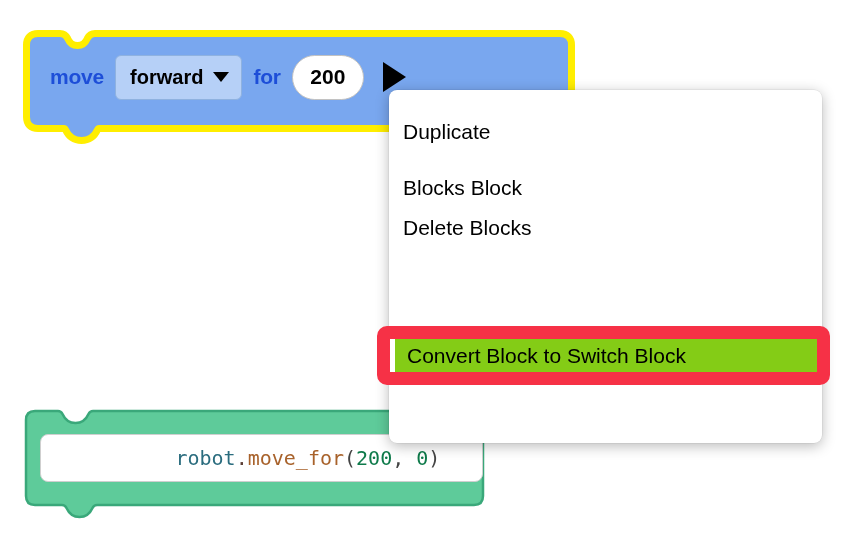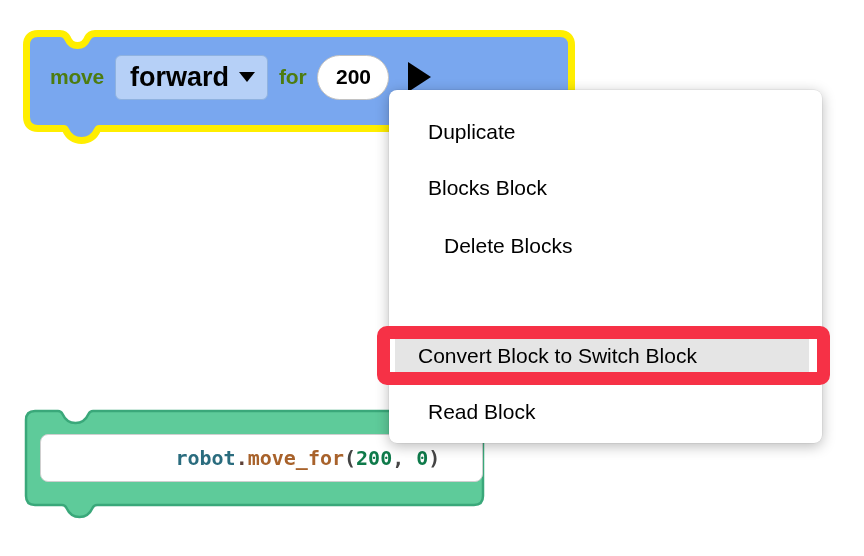--- a/index.html
+++ b/index.html
@@ -53,40 +53,40 @@
     left: 0;
     top: 14px;
     height: 66px;
     padding-left: 28px;
     gap: 11px;
   }
 
   .blk-label {
     font-size: 21px;
     font-weight: bold;
-    color: #4d7c0f;
+    color: #1d4ed8;
     letter-spacing: -0.2px;
     white-space: nowrap;
   }
 
   .dropdown-field {
     background: #b6d0f7;
     border: 1px solid #8fb2e0;
     border-radius: 6px;
     height: 45px;
     display: flex;
     align-items: center;
     gap: 10px;
     padding: 0 12px 0 14px;
     pointer-events: auto;
     cursor: pointer;
     box-sizing: border-box;
   }
   .dropdown-field .dd-text {
-    font-size: 27px;
+    font-size: 20px;
     font-weight: bold;
     color: #000000;
     white-space: nowrap;
   }
   .caret {
     width: 0;
     height: 0;
     border-left: 8px solid transparent;
     border-right: 8px solid transparent;
     border-top: 10px solid #000000;
@@ -129,21 +129,20 @@
     left: 24px;
     top: 408px;
     width: 470px;
     height: 118px;
   }
   #code-block-content {
     left: 0;
     top: 26px;
     height: 48px;
     padding-left: 16px;
-    font-weight: bold;
   }
   .code-field {
     background: #ffffff;
     border: 1px solid #cfcfcf;
     border-radius: 8px;
     height: 48px;
     width: 443px;
     display: flex;
     align-items: center;
     padding: 0 14px;
@@ -175,32 +174,32 @@
     box-shadow: 0 3px 14px rgba(0,0,0,0.28), 0 0 0 0.5px rgba(0,0,0,0.08);
     overflow: hidden;
   }
   .menu-item {
     position: absolute;
     left: 0;
     width: 100%;
     height: 40px;
     display: flex;
     align-items: center;
-    padding-left: 39px;
+    padding-left: 14px;
     box-sizing: border-box;
     font-size: 21px;
     color: #000000;
     cursor: default;
     white-space: nowrap;
   }
   .menu-item.highlighted {
-    background: #e5e5e5;
+    background: #84cc16;
     left: 6px;
-    width: 414px;
-    padding-left: 23px;
+    width: 468px;
+    padding-left: 12px;
   }
 
   
   #annotation-box {
     position: absolute;
     left: 377px;
     top: 326px;
     width: 453px;
     height: 59px;
     border: 13px solid #f63146;
@@ -308,20 +307,19 @@
         <span class="code-text">
           <span class="tok-obj">robot</span><span class="tok-punct">.</span><span class="tok-fn">move_for</span><span class="tok-paren">(</span><span class="tok-num">200</span><span class="tok-paren">, </span><span class="tok-num">0</span><span class="tok-paren">)</span>
         </span>
       </div>
     </div>
   </div>
 
   <div id="context-menu">
     <div class="menu-item" style="top:22px;">Duplicate</div>
     <div class="menu-item" style="top:78px;">Blocks Block</div>
-    <div class="menu-item" style="top:136px;margin-left:16px;">Delete Blocks</div>
+    <div class="menu-item" style="top:118px;">Delete Blocks</div>
     <div class="menu-item highlighted" style="top:246px;">Convert Block to Switch Block</div>
-    <div class="menu-item" style="top:302px;">Read Block</div>
   </div>
 
   <div id="annotation-box"></div>
 
 </div>
 
 </body></html>

